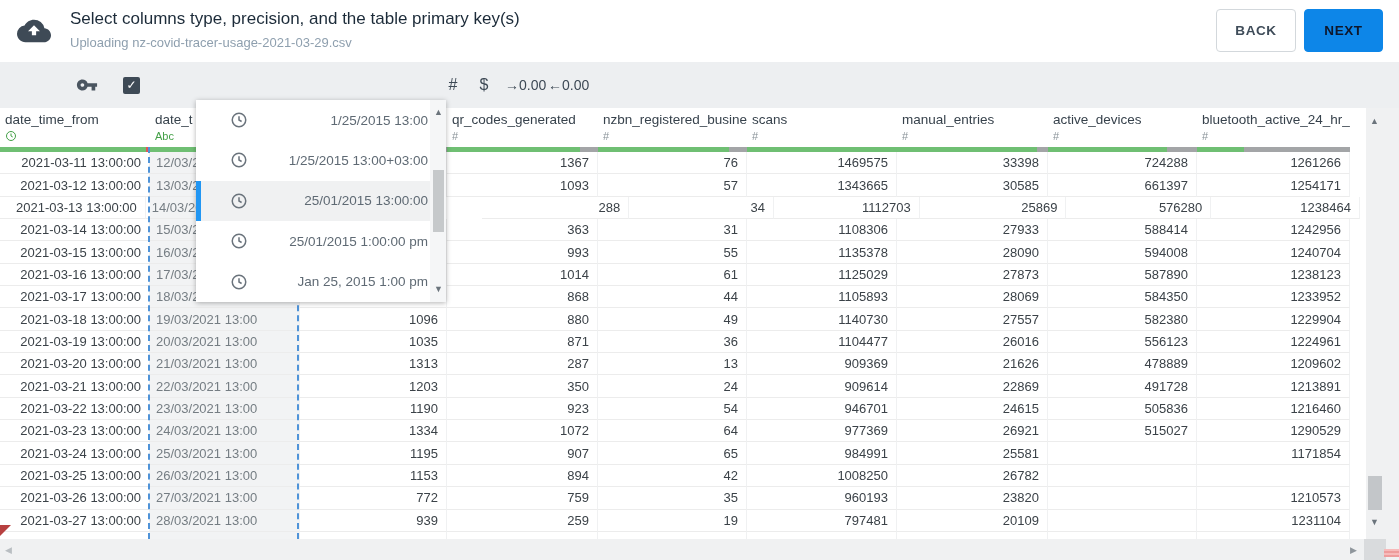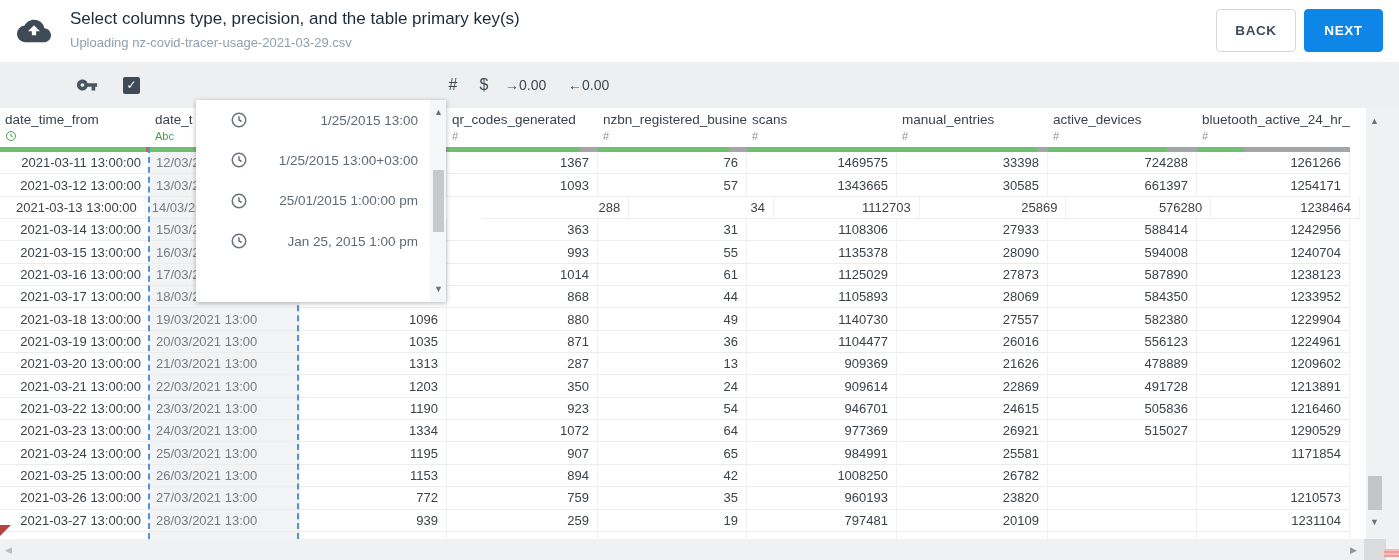--- a/index.html
+++ b/index.html
@@ -9,38 +9,38 @@
     font-family:"Liberation Sans", sans-serif; background:#fff;
   }
   
   .hdr { position:absolute; left:0; top:0; width:1399px; height:62px; background:#fff; }
   .cloud-wrap { position:absolute; left:17px; top:14px; width:34px; height:34px; }
   .title { position:absolute; left:70px; top:9px; font-size:17px; font-weight:500; color:var(--title_text); }
   .subtitle { position:absolute; left:70px; top:35px; font-size:13px; font-weight:500; color:var(--subtitle_text); }
   .btn { position:absolute; top:9px; height:43px; border-radius:4px; font-size:13.5px; font-weight:700;
          letter-spacing:.6px; display:flex; align-items:center; justify-content:center; cursor:pointer; }
   .btn-back { left:1216px; width:80px; background:#fff; border:1px solid #d3d8dc; color:#3f4c59; }
-  .btn-next { left:1304px; width:79px; background:var(--accent_blue); border:1px solid var(--accent_blue); color:#ffffff; }
+  .btn-next { left:1304px; width:79px; background:var(--accent_blue); border:1px solid var(--accent_blue); color:#0f172a; }
   
   .toolbar { position:absolute; left:0; top:62px; width:1399px; height:46px; background:#edeff1; }
   .tb-icon { position:absolute; top:0; height:46px; display:flex; align-items:center; justify-content:center; color:#3d4955; }
   .key-i { left:72px; width:30px; }
   .chk { left:123px; top:15px; position:absolute; width:17px; height:17px; background:#3e4a56; border-radius:2px;
          color:#fff; font-size:12px; line-height:16px; text-align:center; }
   .tt-btn { position:absolute; left:150px; top:67px; width:38px; height:36px; background:#dde0e3; border-radius:2px;
             display:flex; align-items:center; justify-content:center; font-size:15px; color:#37424c; font-weight:500; }
   .type-select { position:absolute; left:197px; top:70px; width:233px; height:30px; background:#e8eaec;
                  border:1px solid #b9c0c6; border-radius:2px; display:flex; align-items:center; }
   .type-select .lbl { margin-left:8px; font-size:14px; color:#5b6670; }
   .chev { position:absolute; right:14px; top:9px; width:8px; height:8px;
           border-right:2px solid #8a939b; border-bottom:2px solid #8a939b; transform:rotate(45deg); }
   .hash-i { left:441px; width:24px; font-size:16px; }
   .dollar-i { left:472px; width:24px; font-size:16px; }
   .dec { position:absolute; top:0; height:46px; display:flex; align-items:center; font-size:14px; color:#3d4955; }
-  .dec-add { left:505px; } .dec-rem { left:568px; }
+  .dec-add { left:505px; } .dec-rem { left:548px; }
   
   .thead { position:absolute; left:0; top:108px; display:flex; z-index:2; }
   .th { height:39px; padding:4px 0 0 5px; background:#fff; }
   .th-name { font-size:13.5px; color:#37424c; white-space:nowrap; overflow:hidden; }
   .th-type { margin-top:3px; font-size:11px; height:13px; }
   .th-type.t-num { color:#8a9399; }
   .th-type.t-abc { color:var(--type_green); font-weight:500; }
   .qbar { position:absolute; left:0; top:147px; display:flex; z-index:2; }
   .qcell { height:5px; position:relative; }
   .qcell .qfill { position:absolute; left:0; top:0; height:5px; background:var(--bar_green); }
@@ -64,21 +64,21 @@
   .ha-left { left:5px; top:6px; color:#b9bec2; }
   .ha-right { left:1350px; top:6px; color:#8f969c; }
   .corner { position:absolute; left:1364px; top:0; width:22px; height:21px; background:#d9dbdd; }
   .pink-thumb { position:absolute; left:1384px; top:10px; width:15px; height:8px;
                 background:repeating-linear-gradient(180deg,#f7baba 0 2px,#ee9c9c 2px 4px); }
   
   .dd { position:absolute; left:196px; top:100px; width:250px; height:202px; background:#fff; z-index:20;
         box-shadow:0 1px 5px rgba(0,0,0,.3); }
   .dd-item { position:relative; width:234px; height:40.4px; display:flex; align-items:center; cursor:pointer; }
   .dd-item .icn { position:absolute; left:34px; top:11px; width:18px; height:18px; color:#6a737c; }
-  .dd-item .dd-lbl { flex:1; text-align:right; margin-right:12px; font-size:13.5px; color:#5f6a74; }
+  .dd-item .dd-lbl { flex:1; text-align:right; margin-right:2px; font-size:13.5px; color:#5f6a74; }
   .dd-item.sel { background:#f0f1f2; }
   .dd-item.sel::before { content:""; position:absolute; left:0; top:0; width:5px; height:100%; background:var(--sel_blue); }
   .dd-scroll { position:absolute; right:0; top:0; width:16px; height:202px; background:#f5f6f7; }
   .dd-thumb { position:absolute; left:3px; top:70px; width:11px; height:62px; background:#c6c9cb; }
   .dda-up { left:4px; top:7px; } .dda-down { left:4px; top:184px; }
 </style>
 </head>
 <body>
 
 <div id="app" style="--accent_blue: #0d86e8; --sel_blue: #2196f3; --bar_green: #6fbf73; --type_green: #43a047; --bar_gray: #a3a5a7; --bar_red: #e25555; --dash_blue: #4f93d8; --flag_red: #b74040; --title_text: #1c2b39; --subtitle_text: #8e9fae;">
@@ -416,20 +416,27 @@
             </svg></span>
           <span class="dd-lbl">1/25/2015 13:00</span>
         </div>
         <div class="dd-item">
           <span class="icn"><svg width="18" height="18" viewBox="0 0 24 24" fill="none" stroke="#6a737c" stroke-width="2">
               <circle cx="12" cy="12" r="9"></circle>
               <path d="M12 7v5l3.5 2"></path>
             </svg></span>
           <span class="dd-lbl">1/25/2015 13:00+03:00</span>
         </div>
+        <div class="dd-item sel">
+          <span class="icn"><svg width="18" height="18" viewBox="0 0 24 24" fill="none" stroke="#6a737c" stroke-width="2">
+              <circle cx="12" cy="12" r="9"></circle>
+              <path d="M12 7v5l3.5 2"></path>
+            </svg></span>
+          <span class="dd-lbl">25/01/2015 13:00:00</span>
+        </div>
         <div class="dd-item">
           <span class="icn"><svg width="18" height="18" viewBox="0 0 24 24" fill="none" stroke="#6a737c" stroke-width="2">
               <circle cx="12" cy="12" r="9"></circle>
               <path d="M12 7v5l3.5 2"></path>
             </svg></span>
           <span class="dd-lbl">25/01/2015 1:00:00 pm</span>
         </div>
         <div class="dd-item">
           <span class="icn"><svg width="18" height="18" viewBox="0 0 24 24" fill="none" stroke="#6a737c" stroke-width="2">
               <circle cx="12" cy="12" r="9"></circle>

